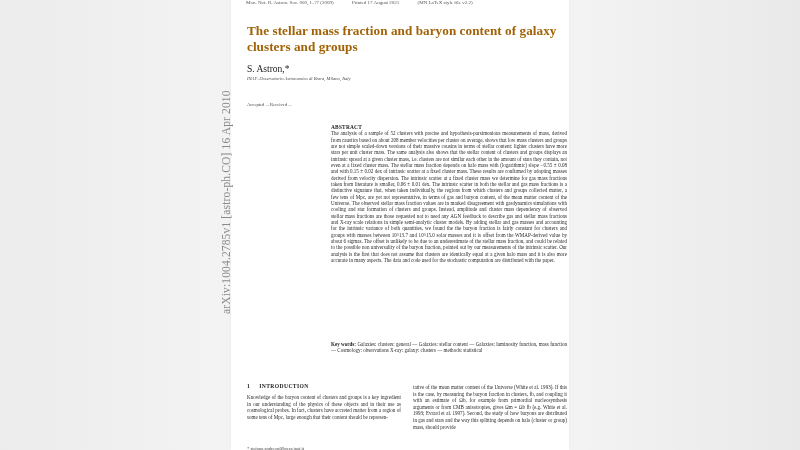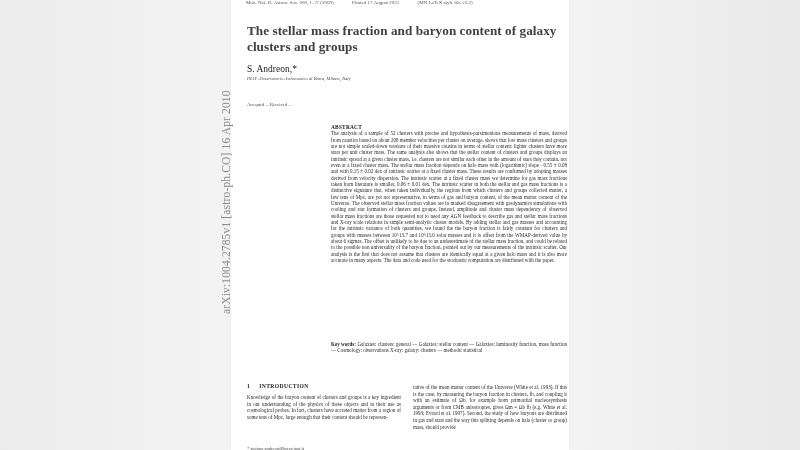--- a/index.html
+++ b/index.html
@@ -15,21 +15,21 @@
     background:#ffffff;
     box-shadow:0 0 2px rgba(0,0,0,0.06);
   }
   .running-head {
     position:absolute; left:15px; top:0; width:320px;
     font-size:5px; color:#555; white-space:nowrap; line-height:6px;
   }
   .running-head span { margin-right:17px; }
   .title {
     position:absolute; left:16px; top:23px; width:320px;
-    font-size:13.2px; font-weight:bold; line-height:15.5px; color:#404040;
+    font-size:13.2px; font-weight:bold; line-height:15.5px; color:#a16207;
     letter-spacing:0.05px;
   }
   .author {
     position:absolute; left:16px; top:64px;
     font-size:9.5px; line-height:11px; color:#222;
   }
   .affil {
     position:absolute; left:16px; top:76px;
     font-size:4.6px; font-style:italic; color:#444; line-height:6px;
   }
@@ -83,21 +83,21 @@
     <span>Mon. Not. R. Astron. Soc. 000, 1–?? (2009)</span>
     <span>Printed 17 August 2021</span>
     <span>(MN LaTeX style file v2.2)</span>
   </div>
 
   <div class="arxiv">
     <div class="arxiv-text">arXiv:1004.2785v1  [astro-ph.CO]  16 Apr 2010</div>
   </div>
 
   <div class="title">The stellar mass fraction and baryon content of galaxy clusters and groups</div>
-  <div class="author">S. Andreon,*</div>
+  <div class="author">S. Astron,*</div>
   <div class="affil">INAF–Osservatorio Astronomico di Brera, Milano, Italy</div>
   <div class="accepted">Accepted ... Received ...</div>
 
   <div class="abstract">
     <div class="abstract-head">ABSTRACT</div>
     <div>The analysis of a sample of 52 clusters with precise and hypothesis-parsimonious measurements of mass, derived from caustics based on about 208 member velocities per cluster on average, shows that low mass clusters and groups are not simple scaled-down versions of their massive cousins in terms of stellar content: lighter clusters have more stars per unit cluster mass. The same analysis also shows that the stellar content of clusters and groups displays an intrinsic spread at a given cluster mass, i.e. clusters are not similar each other in the amount of stars they contain, not even at a fixed cluster mass. The stellar mass fraction depends on halo mass with (logarithmic) slope −0.55 ± 0.08 and with 0.15 ± 0.02 dex of intrinsic scatter at a fixed cluster mass. These results are confirmed by adopting masses derived from velocity dispersion. The intrinsic scatter at a fixed cluster mass we determine for gas mass fractions taken from literature is smaller, 0.06 ± 0.01 dex. The intrinsic scatter in both the stellar and gas mass fractions is a distinctive signature that, when taken individually, the regions from which clusters and groups collected matter, a few tens of Mpc, are yet not representative, in terms of gas and baryon content, of the mean matter content of the Universe. The observed stellar mass fraction values are in marked disagreement with gasdynamics simulations with cooling and star formation of clusters and groups. Instead, amplitude and cluster mass dependency of observed stellar mass fractions are those requested not to need any AGN feedback to describe gas and stellar mass fractions and X-ray scale relations in simple semi-analytic cluster models. By adding stellar and gas masses and accounting for the intrinsic variance of both quantities, we found the the baryon fraction is fairly constant for clusters and groups with masses between 10^13.7 and 10^15.0 solar masses and it is offset from the WMAP-derived value by about 6 sigmas. The offset is unlikely to be due to an underestimate of the stellar mass fraction, and could be related to the possible non universality of the baryon fraction, pointed out by our measurements of the intrinsic scatter. Our analysis is the first that does not assume that clusters are identically equal at a given halo mass and it is also more accurate in many aspects. The data and code used for the stochastic computation are distributed with the paper.</div>
   </div>
 
   <div class="keywords">
     <span class="kw-label">Key words:</span>

